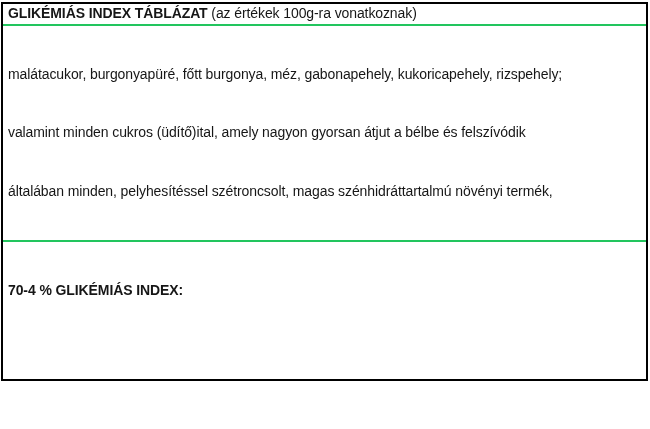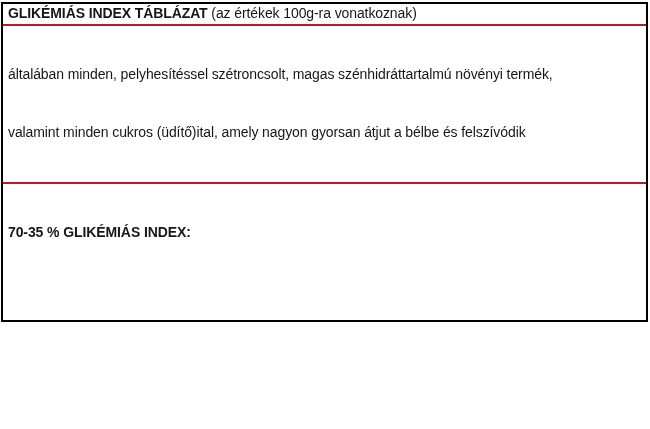--- a/index.html
+++ b/index.html
@@ -14,44 +14,45 @@
   }
   .gi-table {
     position: absolute;
     left: 1px;
     top: 2px;
     width: 647px;
     border: 2px solid #000000;
     background: #ffffff;
   }
   .row {
-    border-bottom: 2px solid #b91c1c;
+    border-bottom: 2px solid #22c55e;
     padding: 0 2px 0 5px;
     font-size: 14px;
     line-height: 19.5px;
     letter-spacing: -0.1px;
     white-space: pre;
     overflow: hidden;
   }
   .row:last-child { border-bottom: none; }
   .hdr { font-weight: bold; }
   .title-b { font-weight: bold; }
   .line { font-weight: normal; }
 </style>
 </head>
 <body>
 
 <div class="gi-table">
 
   <div class="row"><span class="title-b">GLIKÉMIÁS INDEX TÁBLÁZAT</span><span> (az értékek 100g-ra vonatkoznak)</span></div>
 
   <div class="row">
+    <div class="line">malátacukor, burgonyapüré, főtt burgonya, méz, gabonapehely, kukoricapehely, rizspehely;</div>
+    <div class="line">valamint minden cukros (üdítő)ital, amely nagyon gyorsan átjut a bélbe és felszívódik</div>
     <div class="line">általában minden, pelyhesítéssel szétroncsolt, magas szénhidráttartalmú növényi termék,</div>
-    <div class="line">valamint minden cukros (üdítő)ital, amely nagyon gyorsan átjut a bélbe és felszívódik</div>
   </div>
 
   <div class="row">
-    <div class="hdr">70-35 % GLIKÉMIÁS INDEX:</div>
+    <div class="hdr">70-4 % GLIKÉMIÁS INDEX:</div>
     
     
   </div>
 
 </div>
 
 </body></html>

